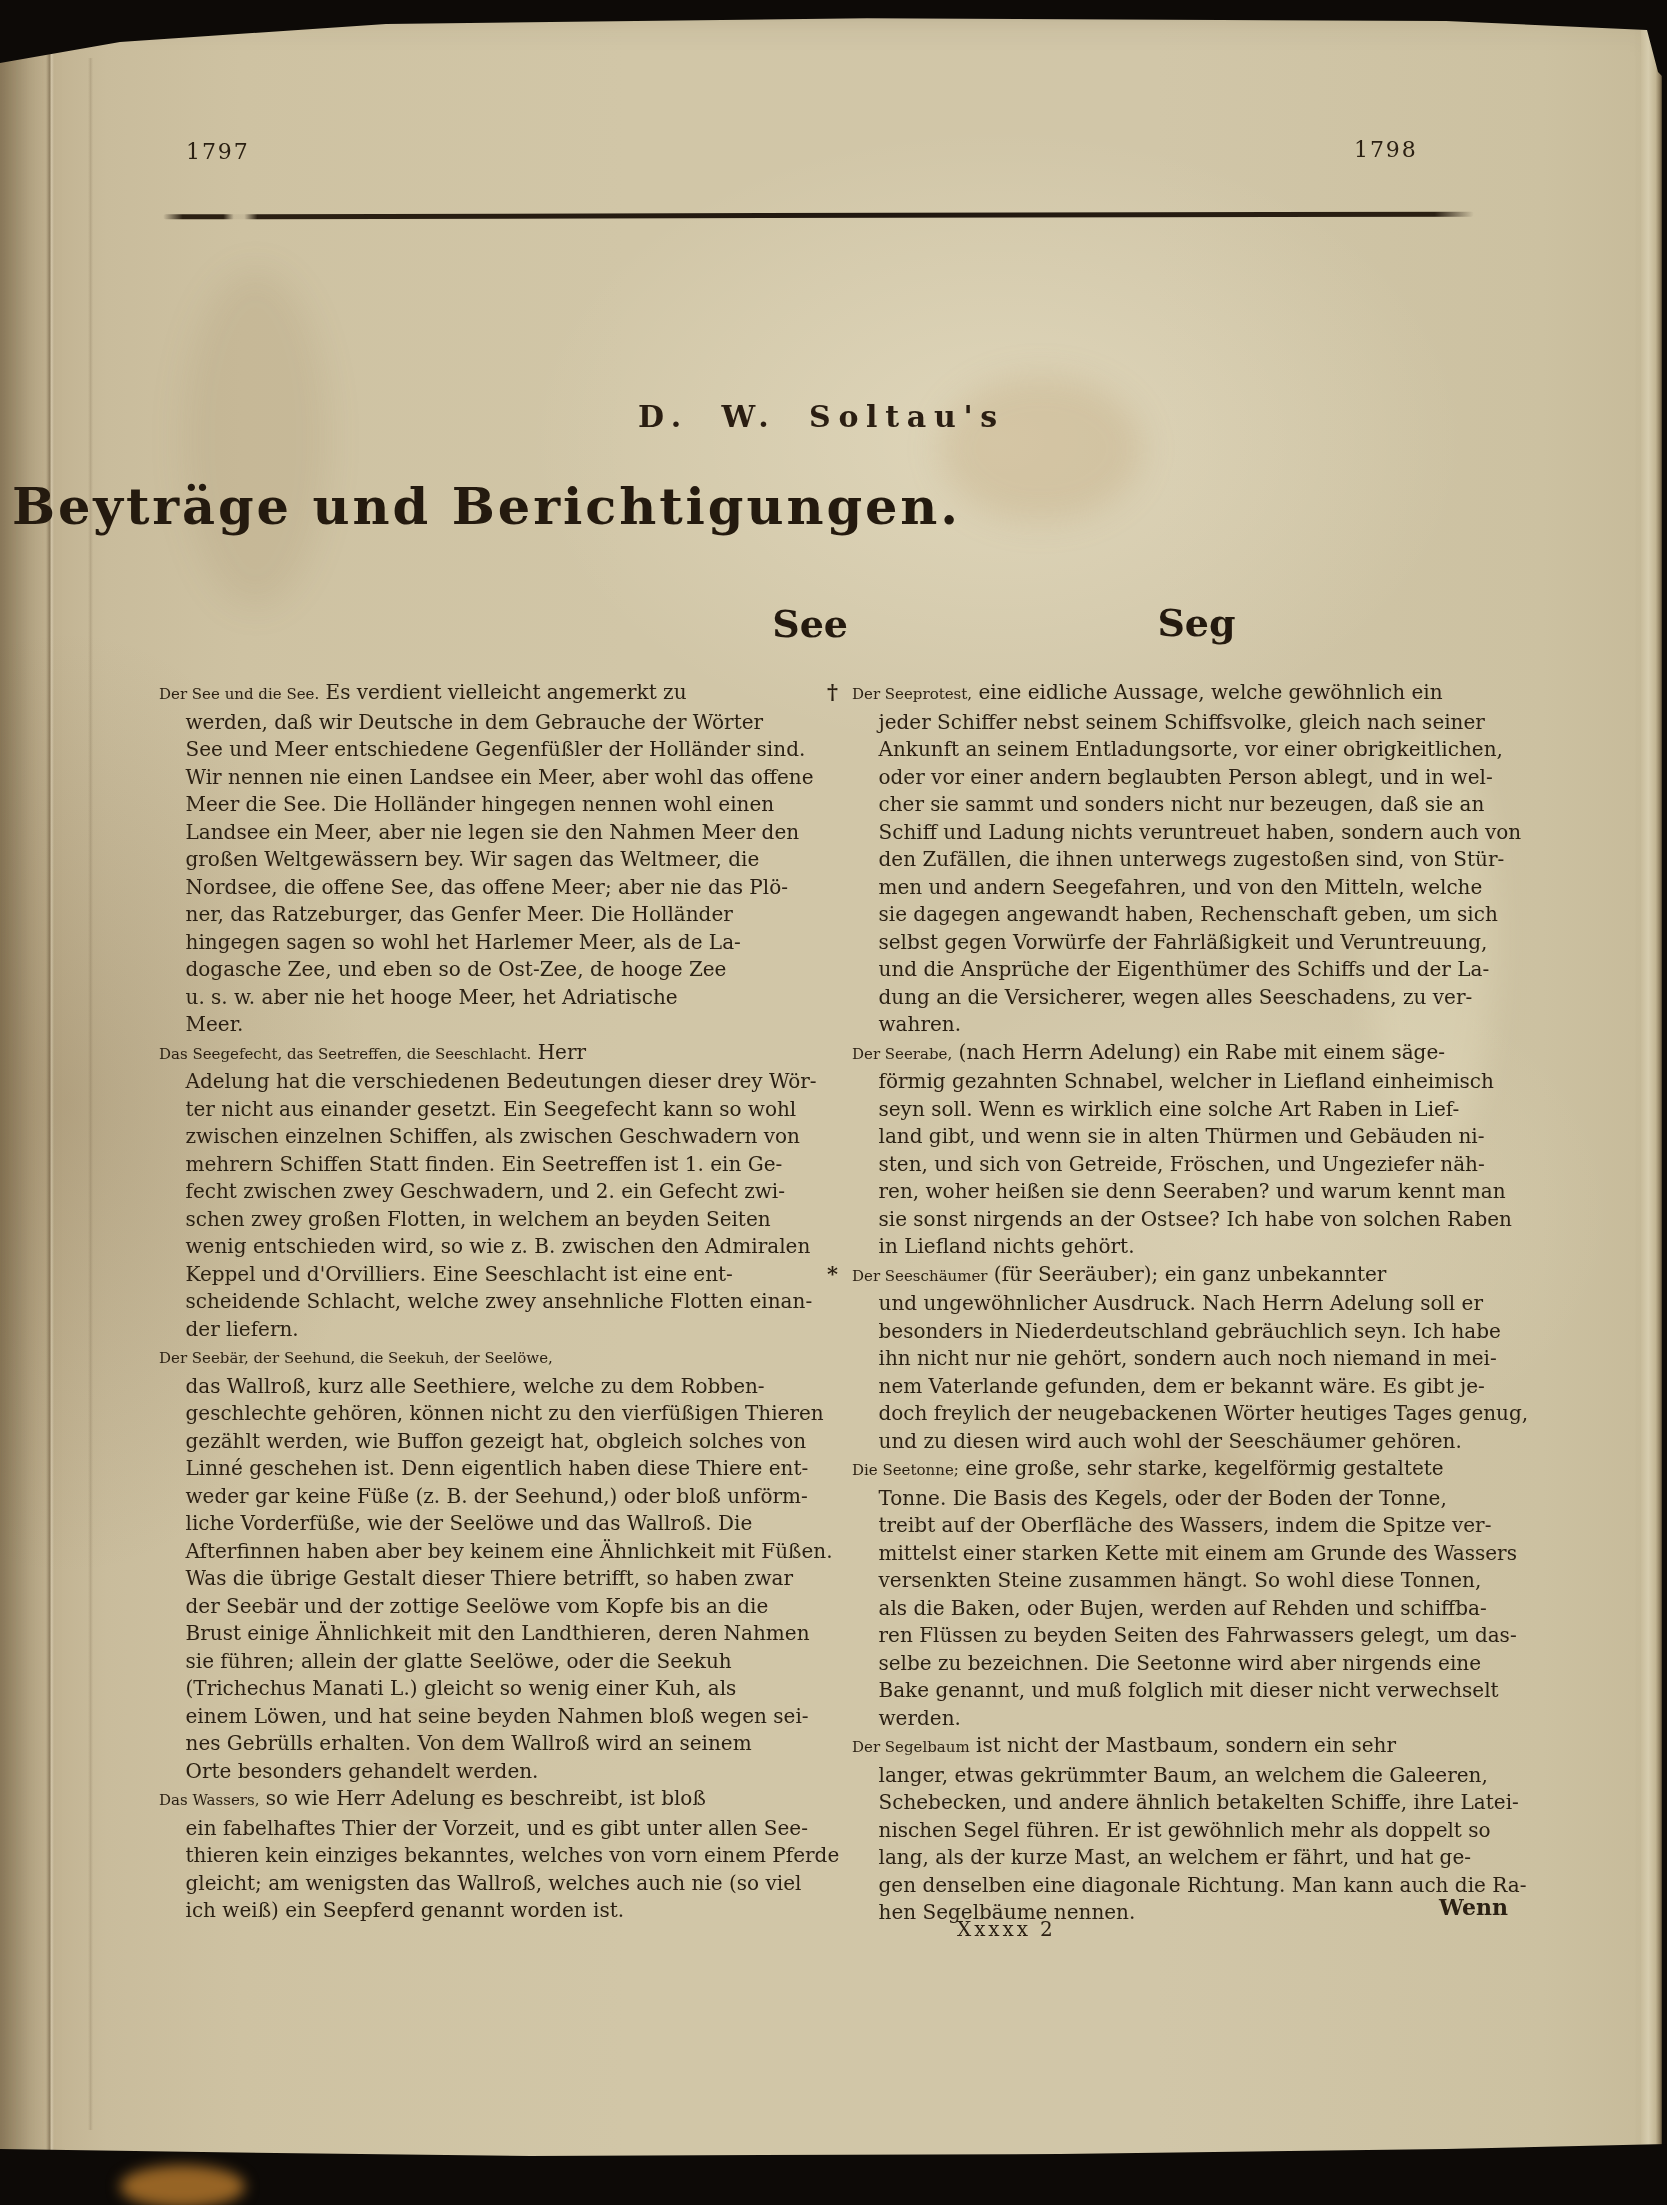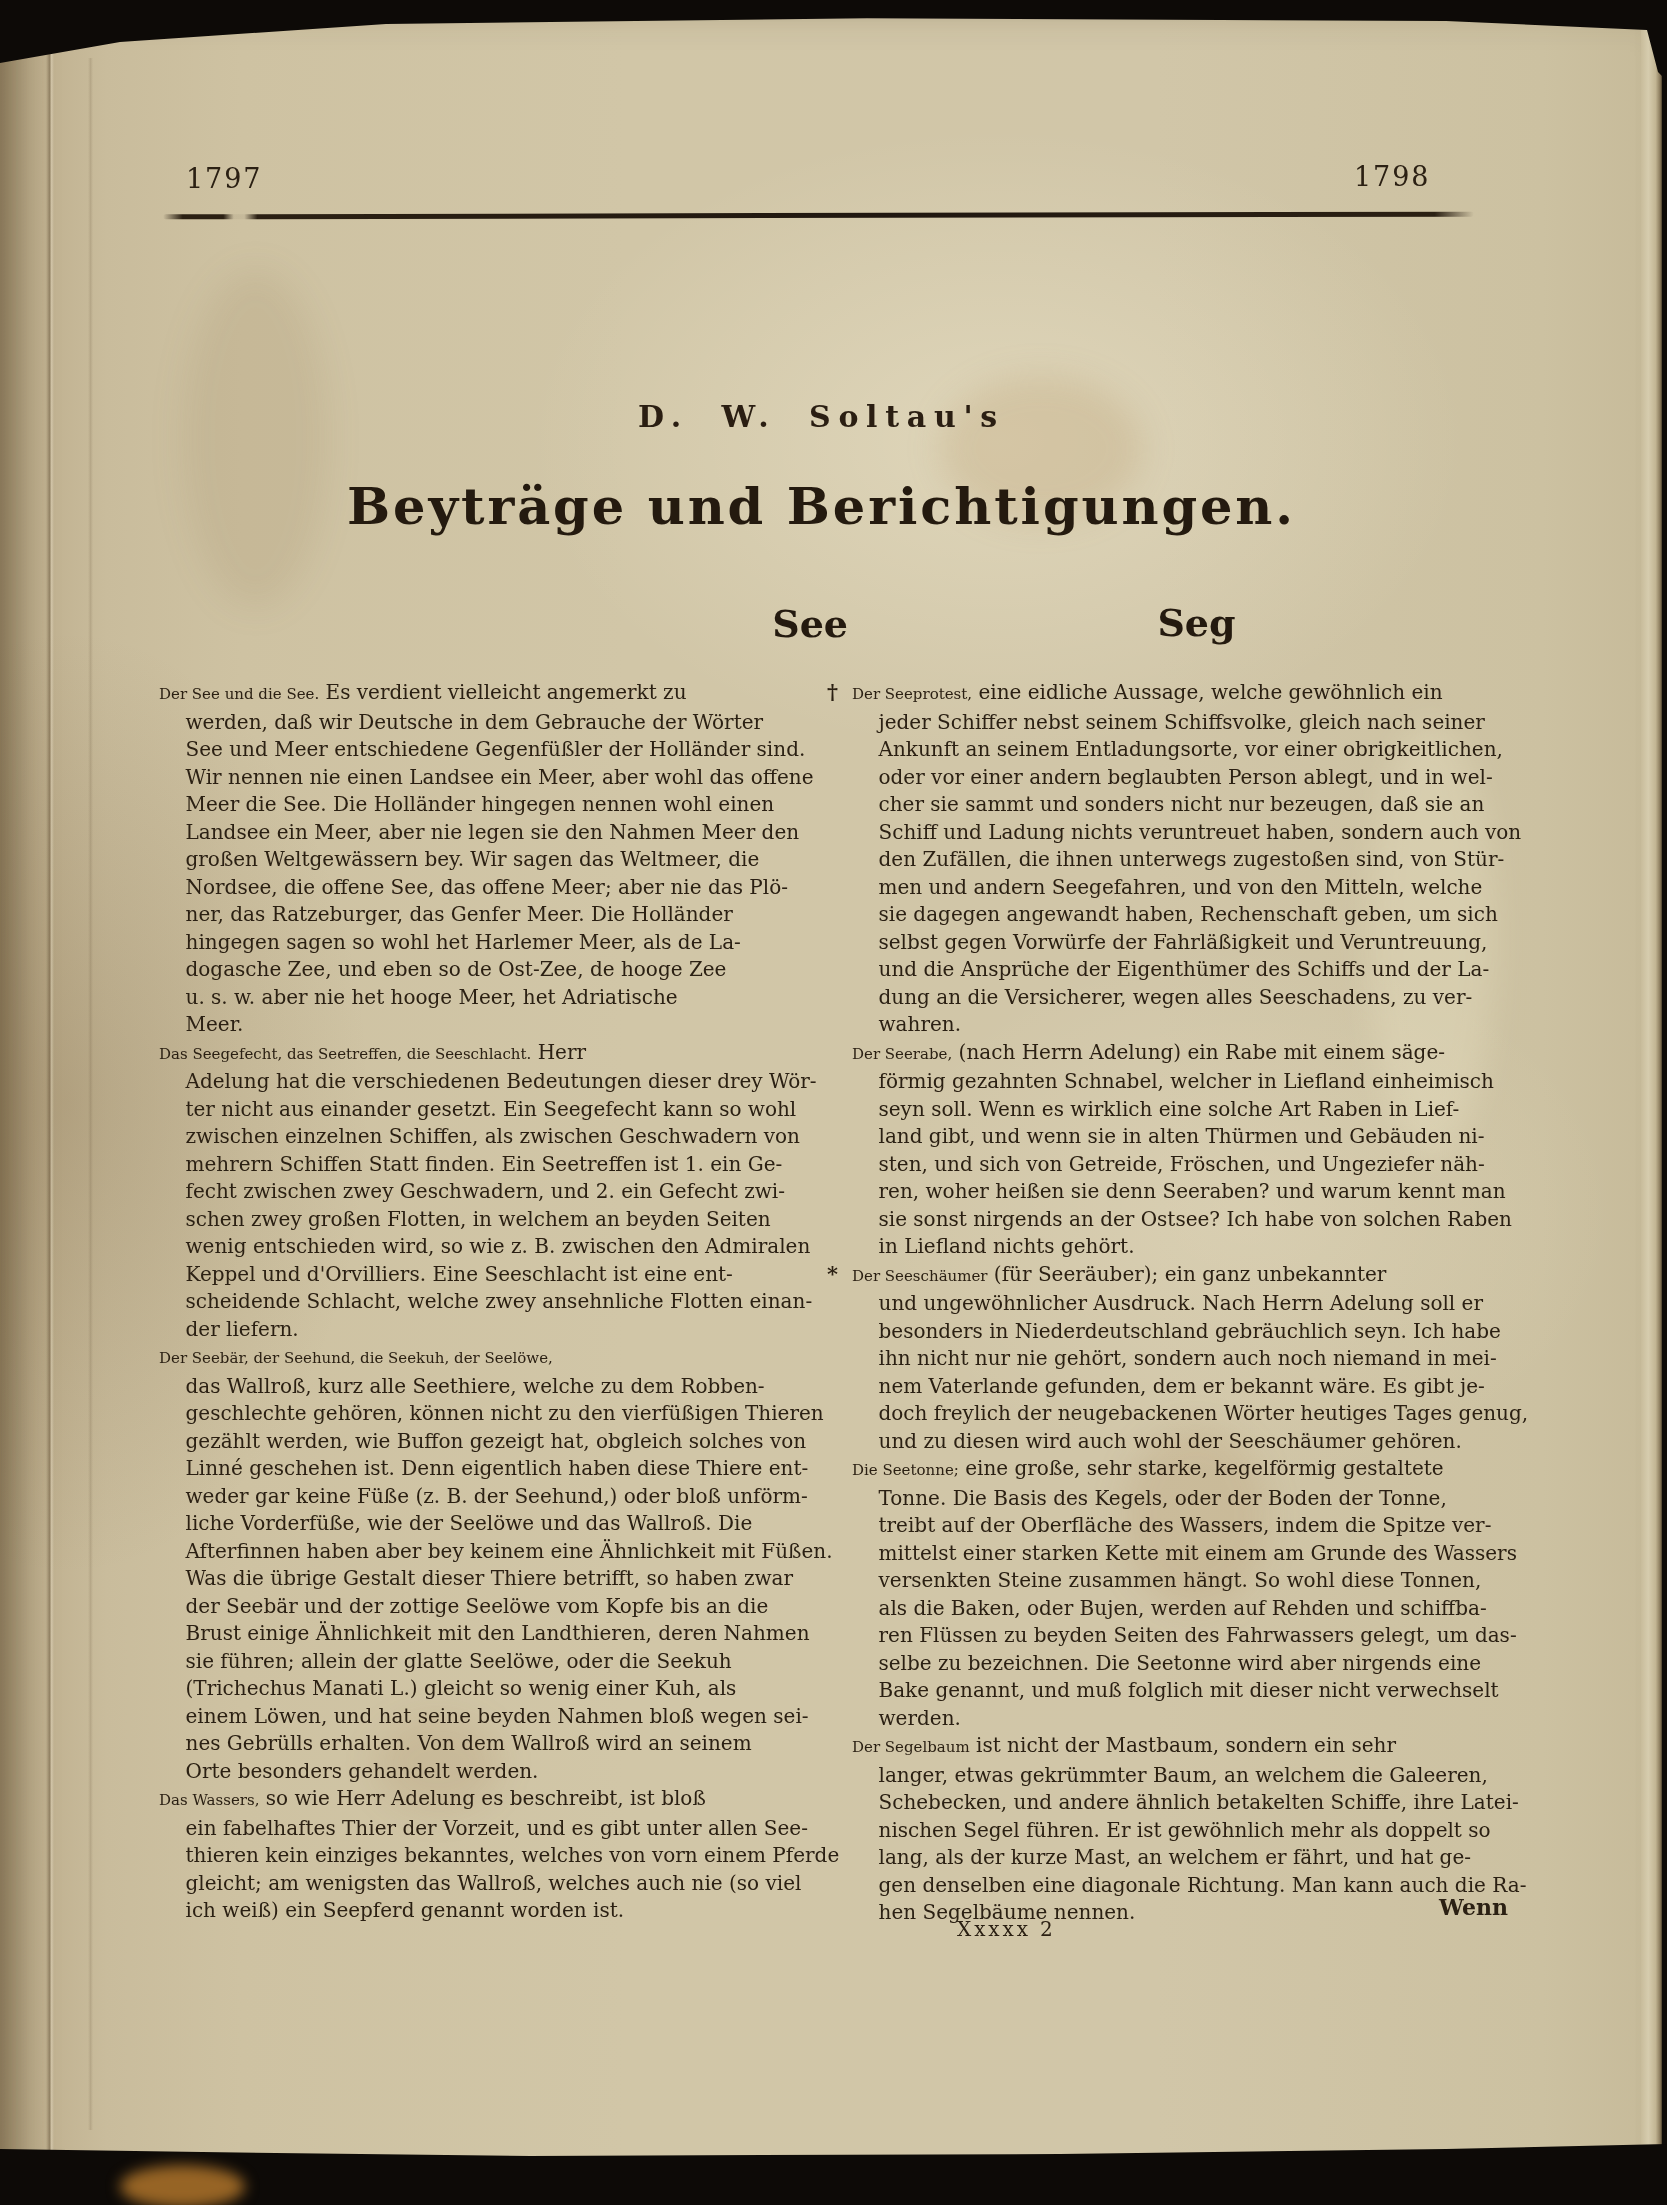--- a/index.html
+++ b/index.html
@@ -20,29 +20,29 @@
     background:linear-gradient(90deg,rgba(92,74,48,0) 0%,rgba(92,74,48,0.16) 50%,rgba(92,74,48,0) 100%);}
   .edge-band{position:absolute;left:1641px;top:29px;width:21px;height:2149px;
     background:linear-gradient(90deg,#c8bc9b 0%,#d6ccae 35%,#c2b593 70%,#877759 92%,#4a3f2d 100%);}
   .stain{position:absolute;border-radius:50%;filter:blur(16.4px);}
   .st1{left:940px;top:376px;width:202px;height:145px;background:rgba(168,128,74,0.18);}
   .st2{left:1123px;top:1426px;width:145px;height:183px;background:rgba(160,120,70,0.14);}
   .st3{left:376px;top:1716px;width:125px;height:96px;background:rgba(150,110,65,0.12);}
   .st4{left:183px;top:270px;width:145px;height:337px;background:rgba(130,100,60,0.10);}
   .st5{left:1369px;top:723px;width:125px;height:434px;background:rgba(255,248,222,0.20);}
 
-  .pagenum{position:absolute;font-size:27px;letter-spacing:1.9px;color:#2b2013;margin-top:24px;}
+  .pagenum{position:absolute;font-size:22px;letter-spacing:1.9px;color:#2b2013;}
   .pn-left{left:186px;top:139px;}
   .pn-right{left:1354px;top:137px;}
   .rule{position:absolute;left:163px;top:213px;width:1311px;height:4.8px;border-radius:2.9px;
     transform:rotate(-0.12deg);
     background:linear-gradient(90deg,rgba(43,32,19,0) 0%,#2b2013 1.5%,#2b2013 4.6%,rgba(43,32,19,0.05) 5.4%,rgba(43,32,19,0.05) 6.2%,#2b2013 7.2%,#201710 55%,#2b2013 97%,rgba(43,32,19,0) 100%);}
   .author{position:absolute;left:0;top:399px;width:1643px;text-align:center;
     font-size:30px;font-weight:600;letter-spacing:7.7px;word-spacing:14.5px;color:#2a1e12;}
-  .title{position:absolute;left:0;top:476px;width:1643px;text-align:center;
+  .title{position:absolute;left:12px;top:476px;width:1643px;text-align:left;
     font-size:51px;font-weight:bold;letter-spacing:2.9px;color:#241a0f;}
   .colhead{position:absolute;font-size:38px;font-weight:bold;color:#241a0f;}
   .ch-see{left:159px;top:601px;width:689px;text-align:right;}
   .ch-seg{left:852px;top:600px;width:689px;text-align:center;}
 
   .col{position:absolute;top:679px;width:690px;font-size:20px;line-height:27.5px;color:#2b2013;}
   .col-left{left:159px;}
   .col-right{left:852px;}
   .entry{position:relative;margin:0;padding-left:26.5px;text-indent:-26.5px;}
   .entry .head{font-weight:normal;font-size:15px;}

